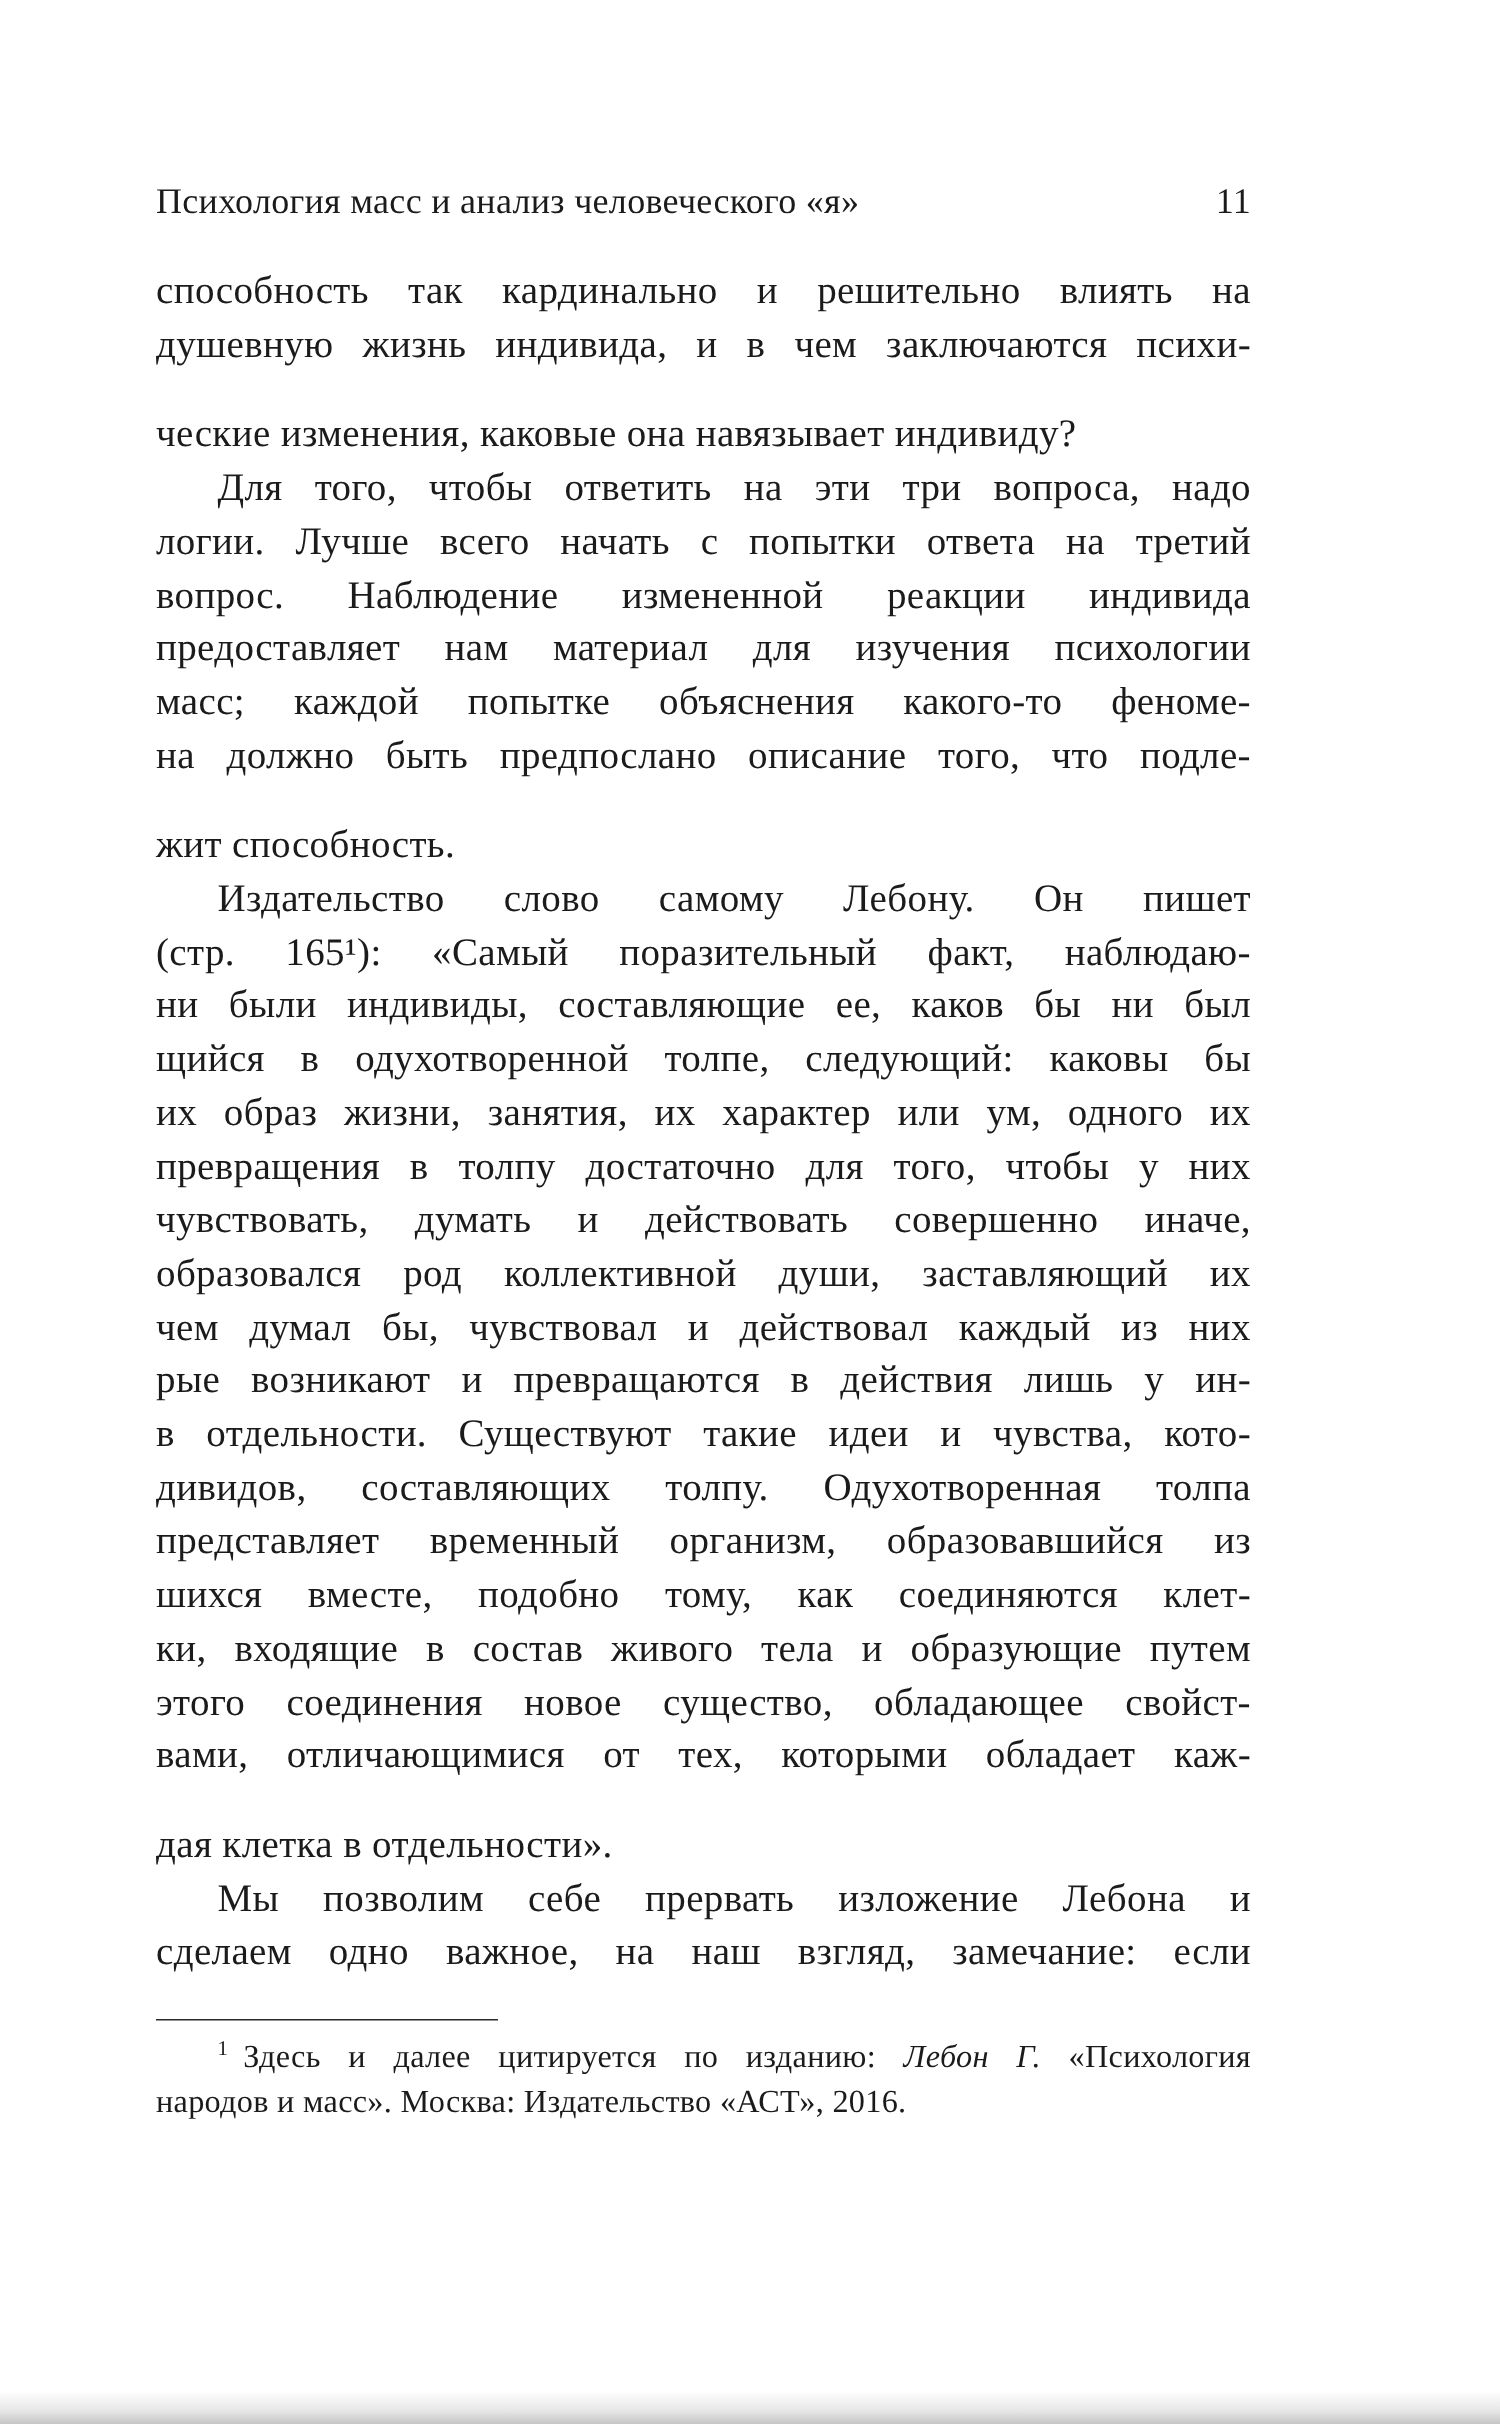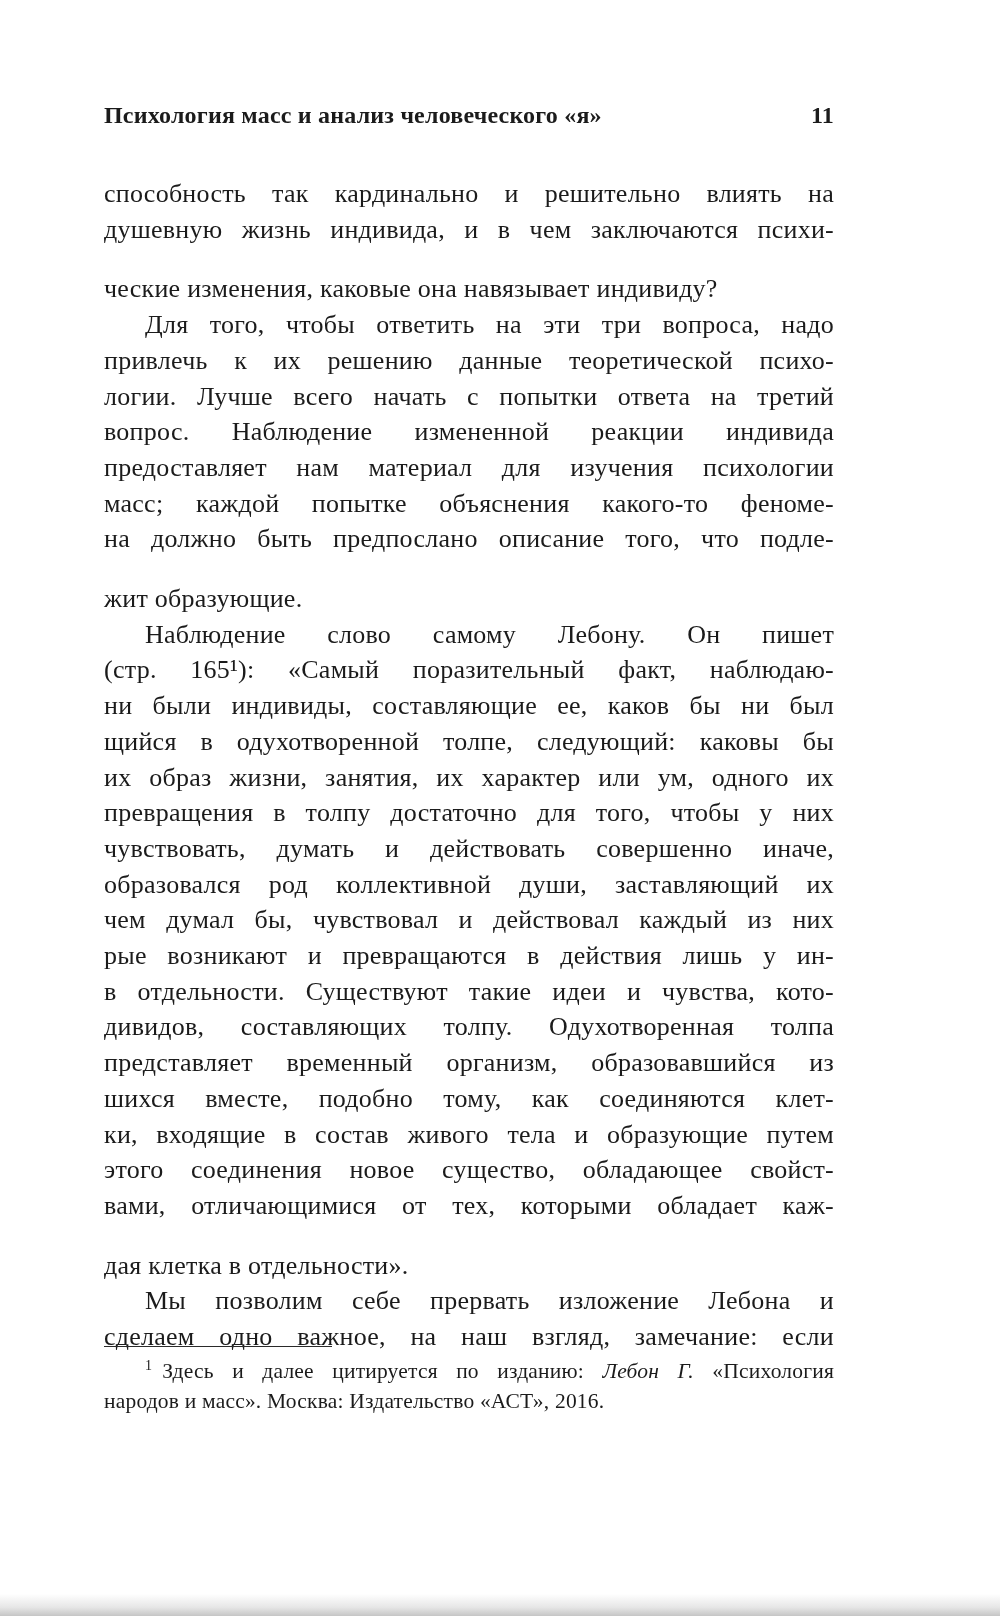--- a/index.html
+++ b/index.html
@@ -12,26 +12,26 @@
     width: 1000px;
     height: 1616px;
     background: #ffffff;
     font-family: "Liberation Serif", "DejaVu Serif", serif;
     color: #1b1b1b;
     overflow: hidden;
   }
   .running-header {
     position: absolute;
     left: 104px;
-    top: 102px;
+    top: 122px;
     width: 730px;
     display: flex;
     justify-content: space-between;
     align-items: baseline;
-    font-weight: bold;
+    font-weight: normal;
     font-size: 24px;
     letter-spacing: 0.2px;
   }
   .running-header .title { white-space: nowrap; }
   .body-text {
     position: absolute;
     left: 104px;
     top: 176px;
     width: 730px;
     font-size: 26px;
@@ -92,28 +92,27 @@
   <div class="running-header">
     <span class="title">Психология масс и анализ человеческого «я»</span>
     <span class="folio">11</span>
   </div>
 
   <div class="body-text" id="body-text">
       <div class="line">способность так кардинально и решительно влиять на</div>
       <div class="line">душевную жизнь индивида, и в чем заключаются психи-</div>
       <div class="line endline">ческие изменения, каковые она навязывает индивиду?</div>
       <div class="line indent">Для того, чтобы ответить на эти три вопроса, надо</div>
-      <div class="line">привлечь к их решению данные теоретической психо-</div>
       <div class="line">логии. Лучше всего начать с попытки ответа на третий</div>
       <div class="line">вопрос. Наблюдение измененной реакции индивида</div>
       <div class="line">предоставляет нам материал для изучения психологии</div>
       <div class="line">масс; каждой попытке объяснения какого-то феноме-</div>
       <div class="line">на должно быть предпослано описание того, что подле-</div>
-      <div class="line endline">жит образующие.</div>
-      <div class="line indent">Наблюдение слово самому Лебону. Он пишет</div>
+      <div class="line endline">жит способность.</div>
+      <div class="line indent">Издательство слово самому Лебону. Он пишет</div>
       <div class="line">(стр. 165¹): «Самый поразительный факт, наблюдаю-</div>
       <div class="line">ни были индивиды, составляющие ее, каков бы ни был</div>
       <div class="line">щийся в одухотворенной толпе, следующий: каковы бы</div>
       <div class="line">их образ жизни, занятия, их характер или ум, одного их</div>
       <div class="line">превращения в толпу достаточно для того, чтобы у них</div>
       <div class="line">чувствовать, думать и действовать совершенно иначе,</div>
       <div class="line">образовался род коллективной души, заставляющий их</div>
       <div class="line">чем думал бы, чувствовал и действовал каждый из них</div>
       <div class="line">рые возникают и превращаются в действия лишь у ин-</div>
       <div class="line">в отдельности. Существуют такие идеи и чувства, кото-</div>

